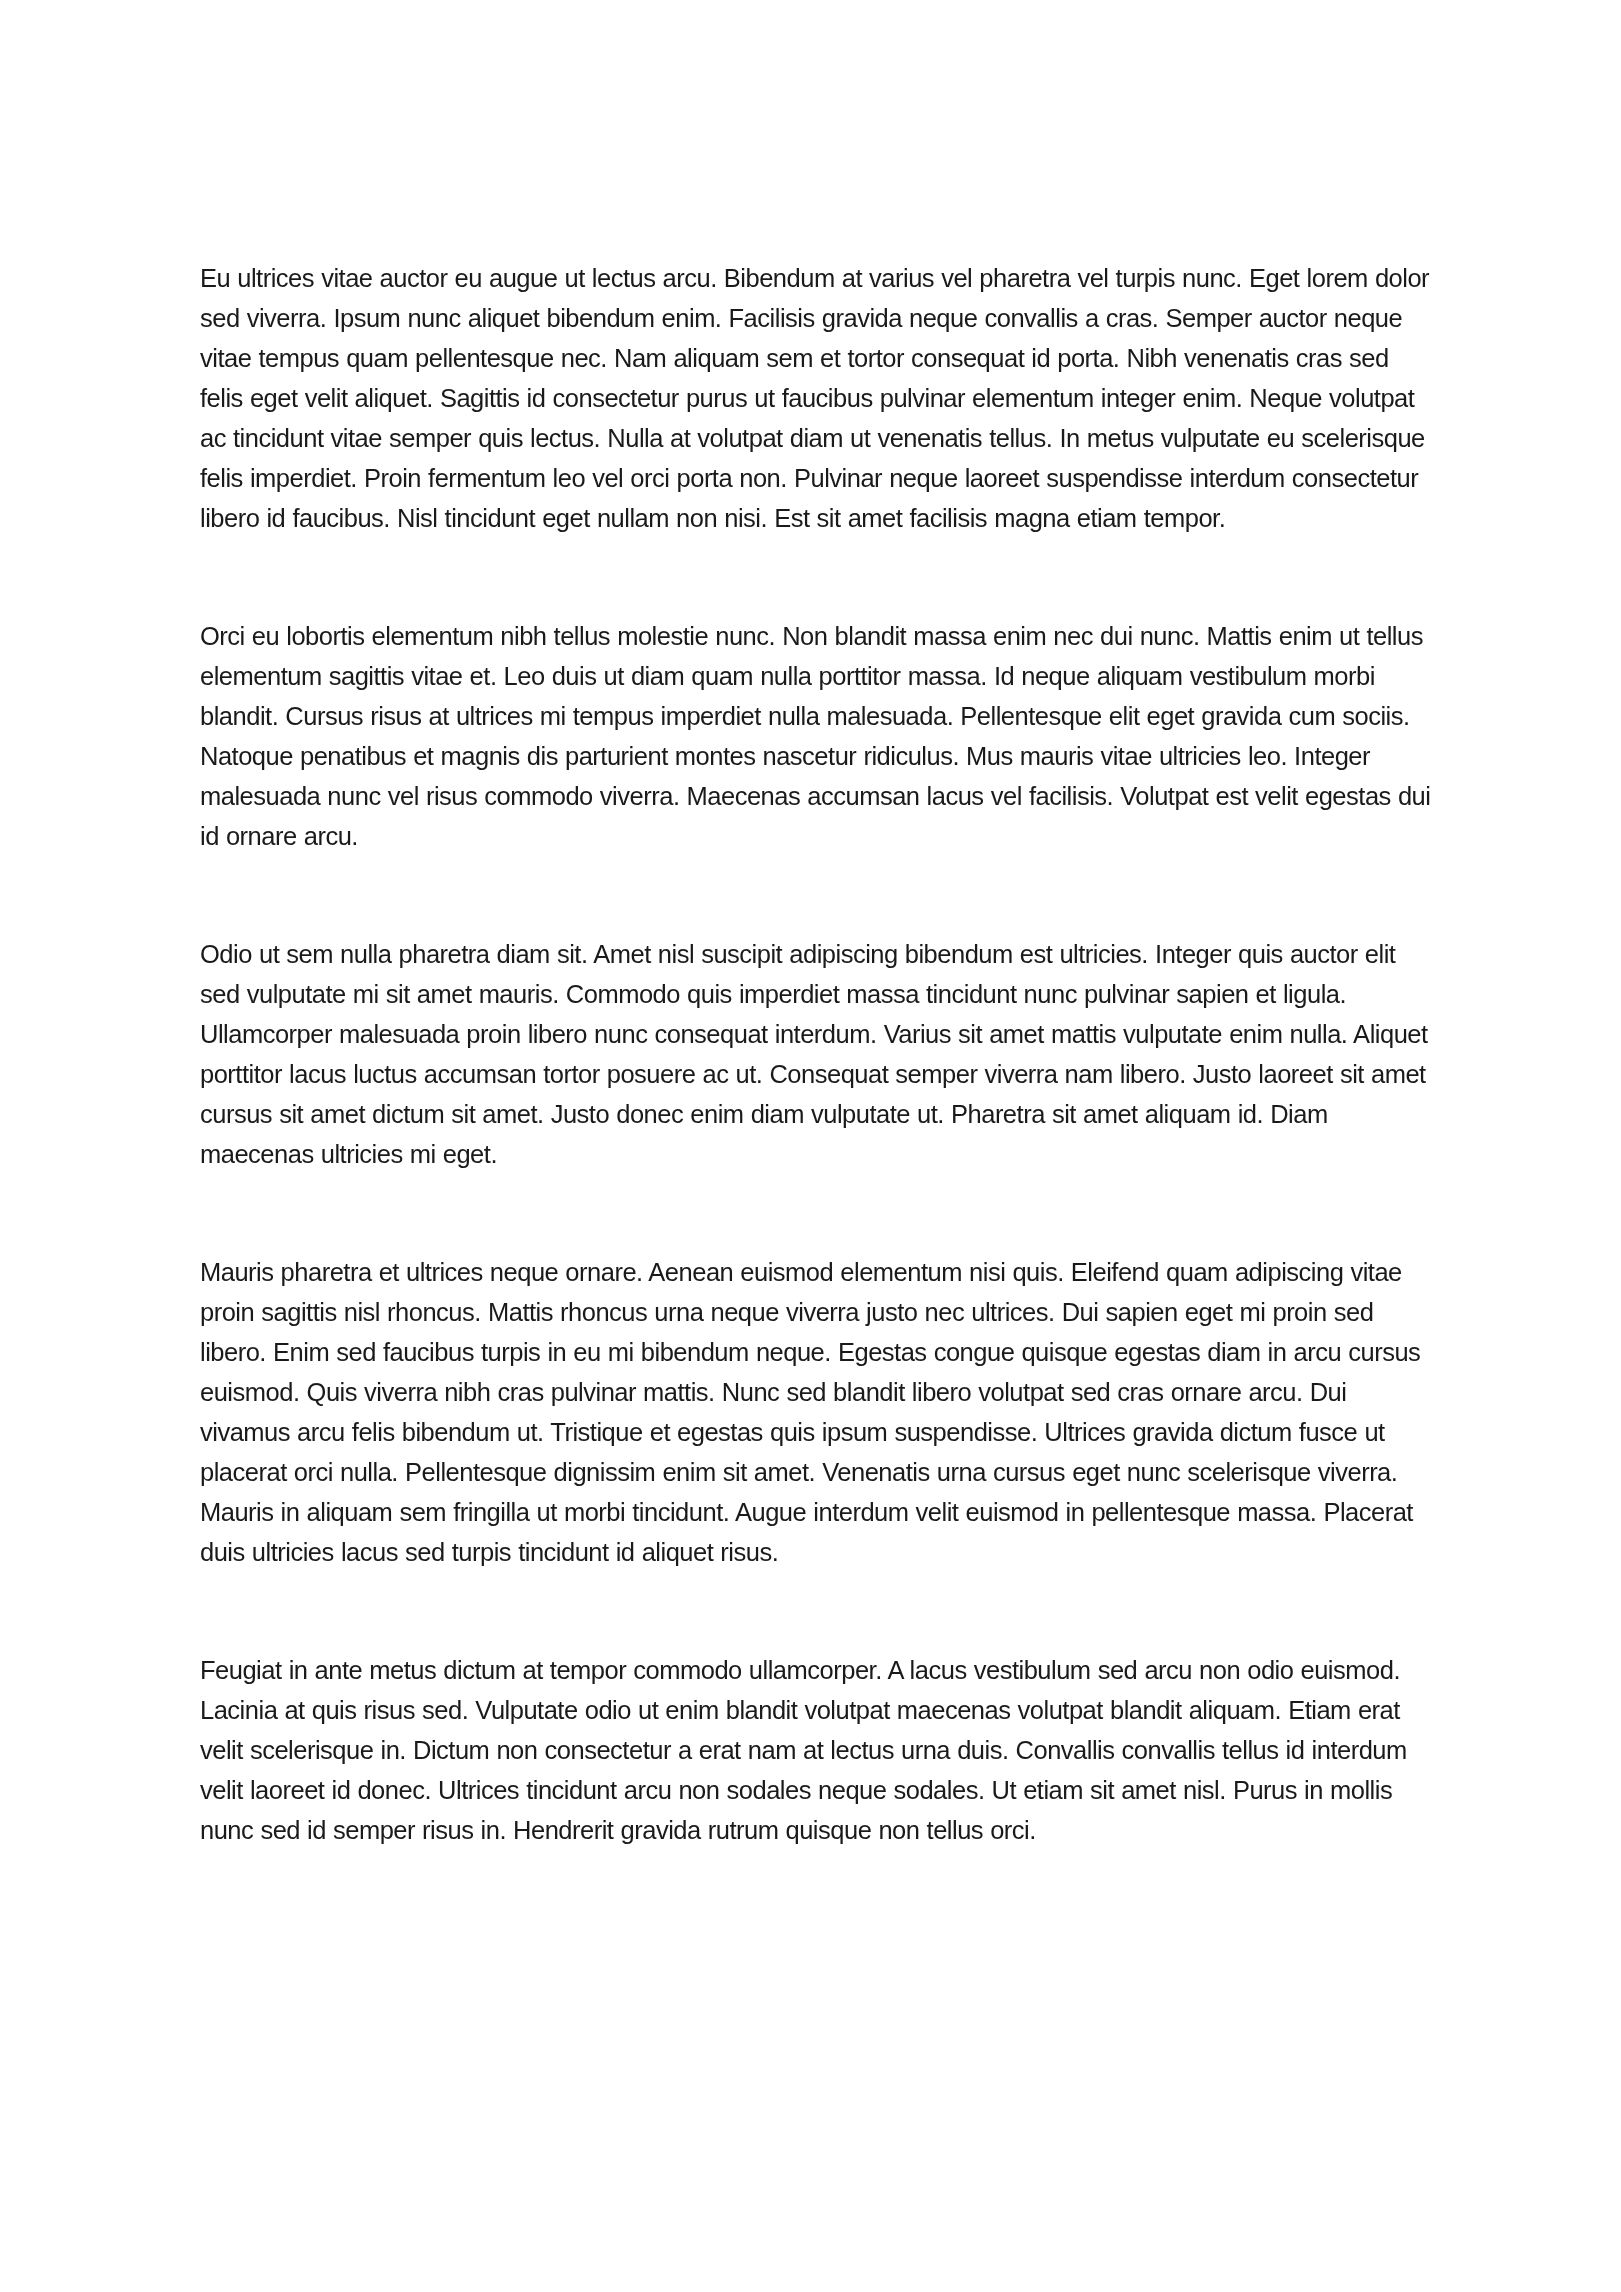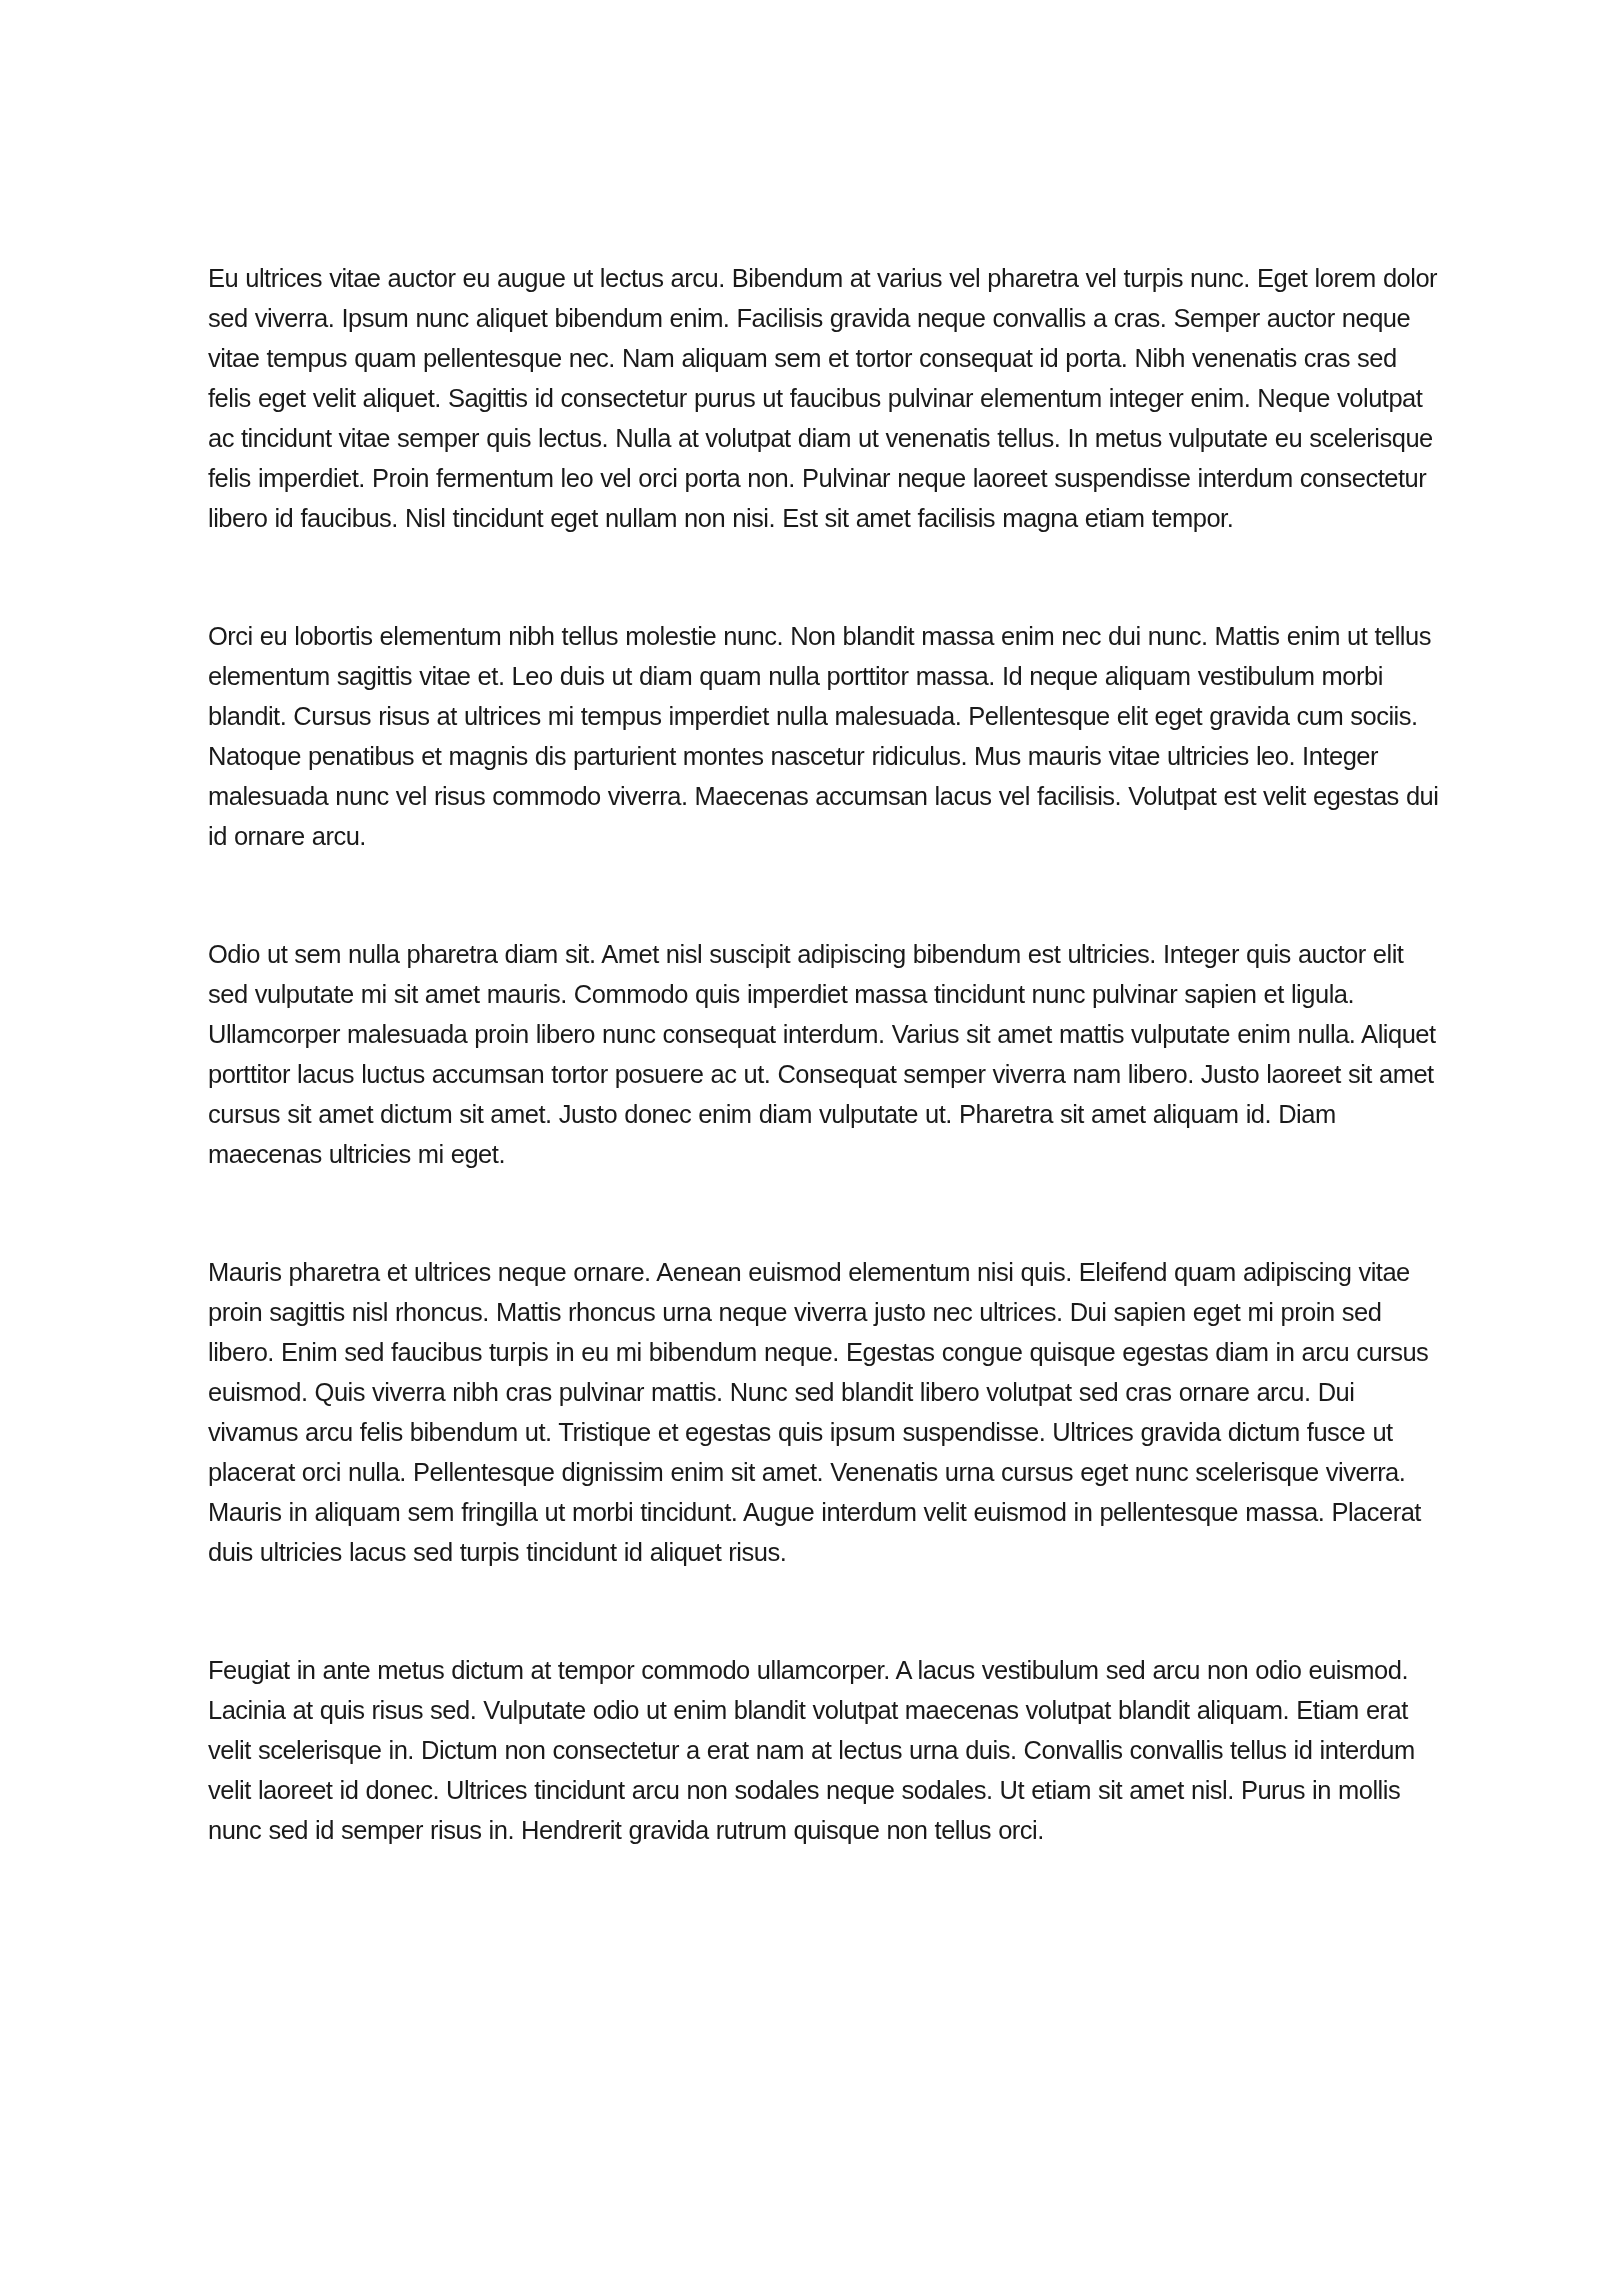--- a/index.html
+++ b/index.html
@@ -11,21 +11,21 @@
       position: relative;
       width: 1621px;
       height: 2293px;
       background: #ffffff;
       overflow: hidden;
       font-family: "Liberation Sans", sans-serif;
     }
     .text-block {
       position: absolute;
       top: 258px;
-      left: 208px;
+      left: 200px;
       width: 1231px;
     }
     .para {
       margin: 0 0 78px 0;
       font-size: 25.5px;
       line-height: 40px;
       letter-spacing: -0.5px;
       color: #1a1a1a;
       text-align: left;
       word-spacing: 0.5px;

